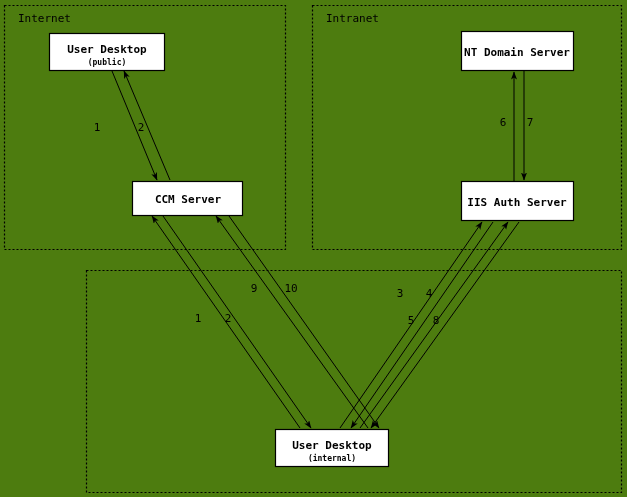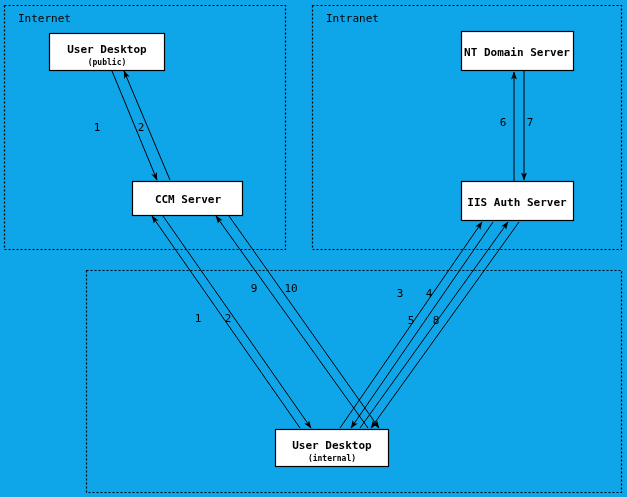--- a/index.html
+++ b/index.html
@@ -7,21 +7,21 @@
     padding: 0;
     background: #ffffff;
   }
   body {
     font-family: "DejaVu Sans Mono", monospace;
   }
   #diagram-root {
     position: relative;
     width: 627px;
     height: 497px;
-    background: #0ea5e9;
+    background: #4d7c0f;
     overflow: hidden;
   }
   svg {
     display: block;
   }
   .zone-label {
     font-family: "DejaVu Sans Mono", monospace;
     font-size: 11px;
     fill: #000000;
   }

